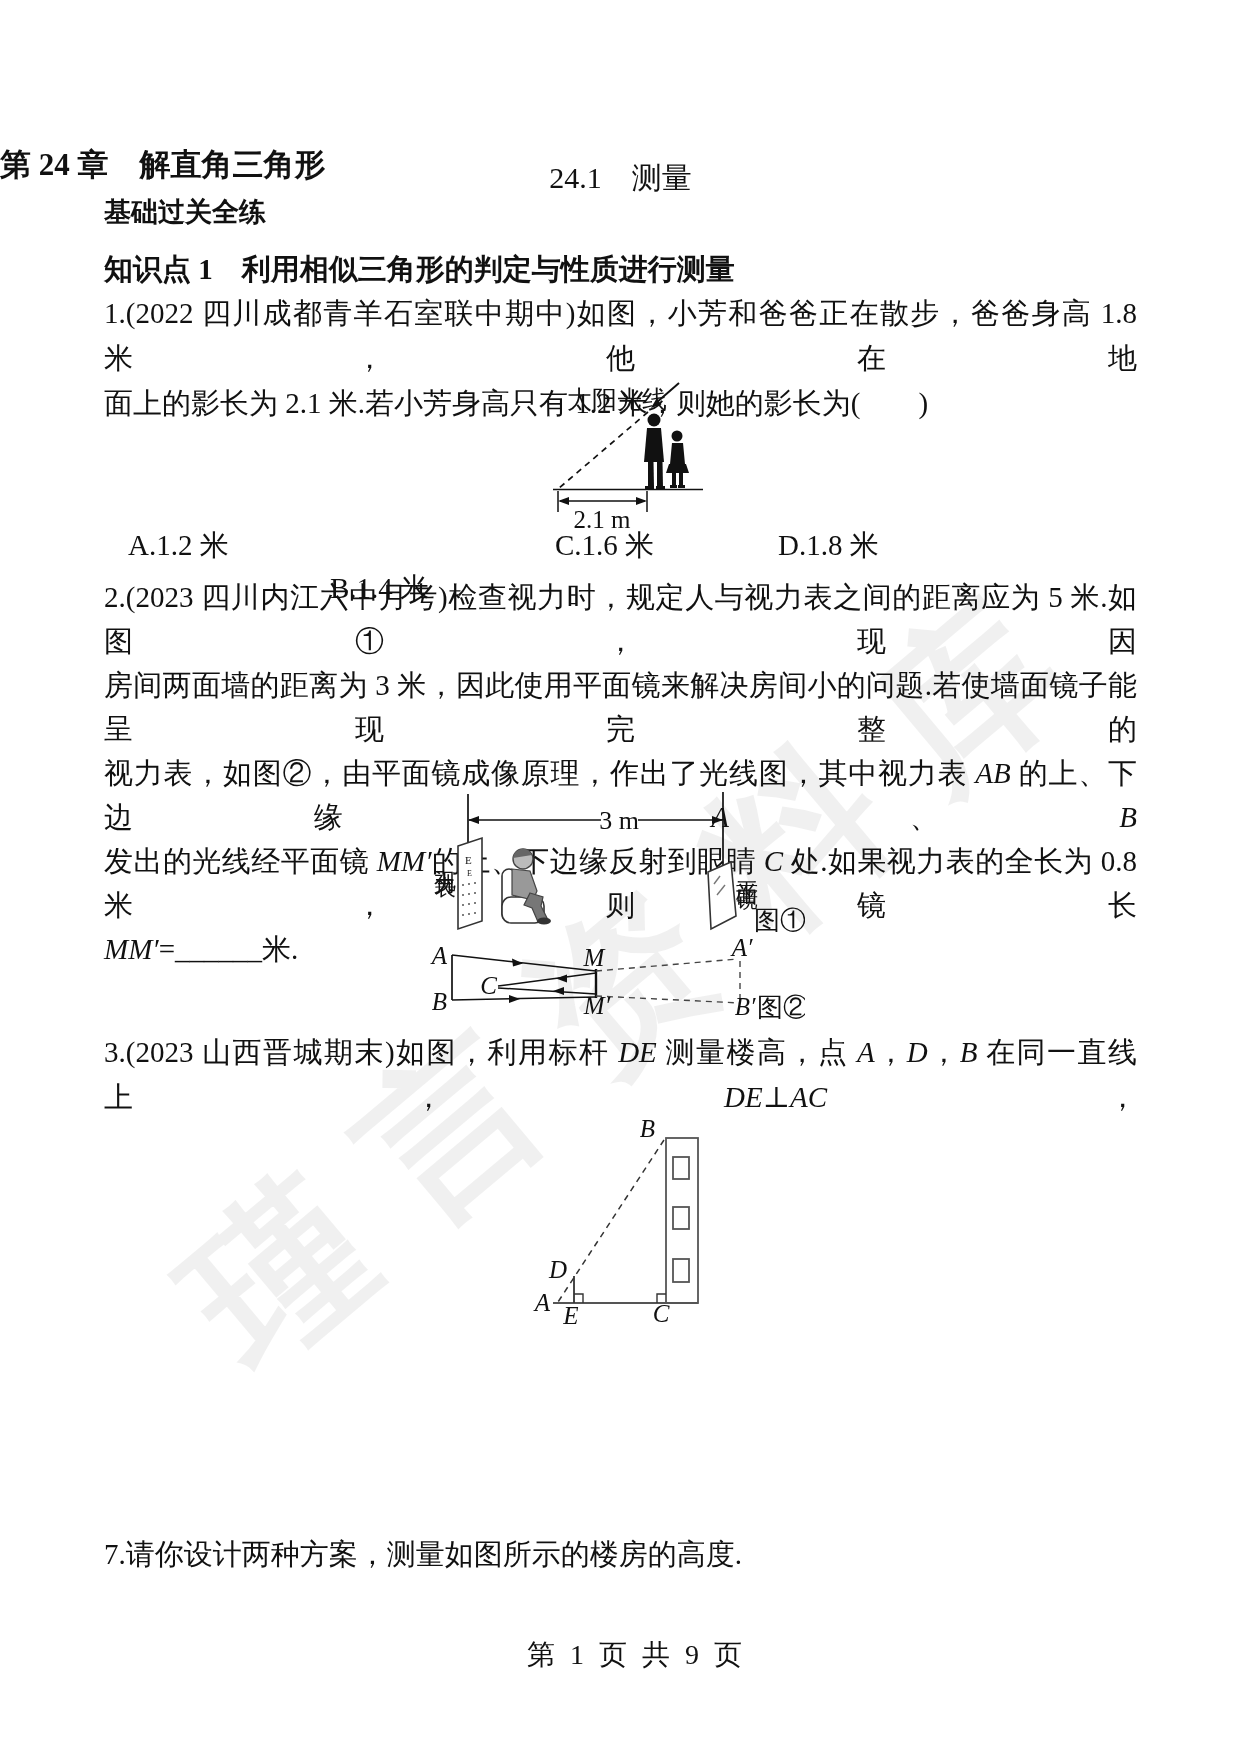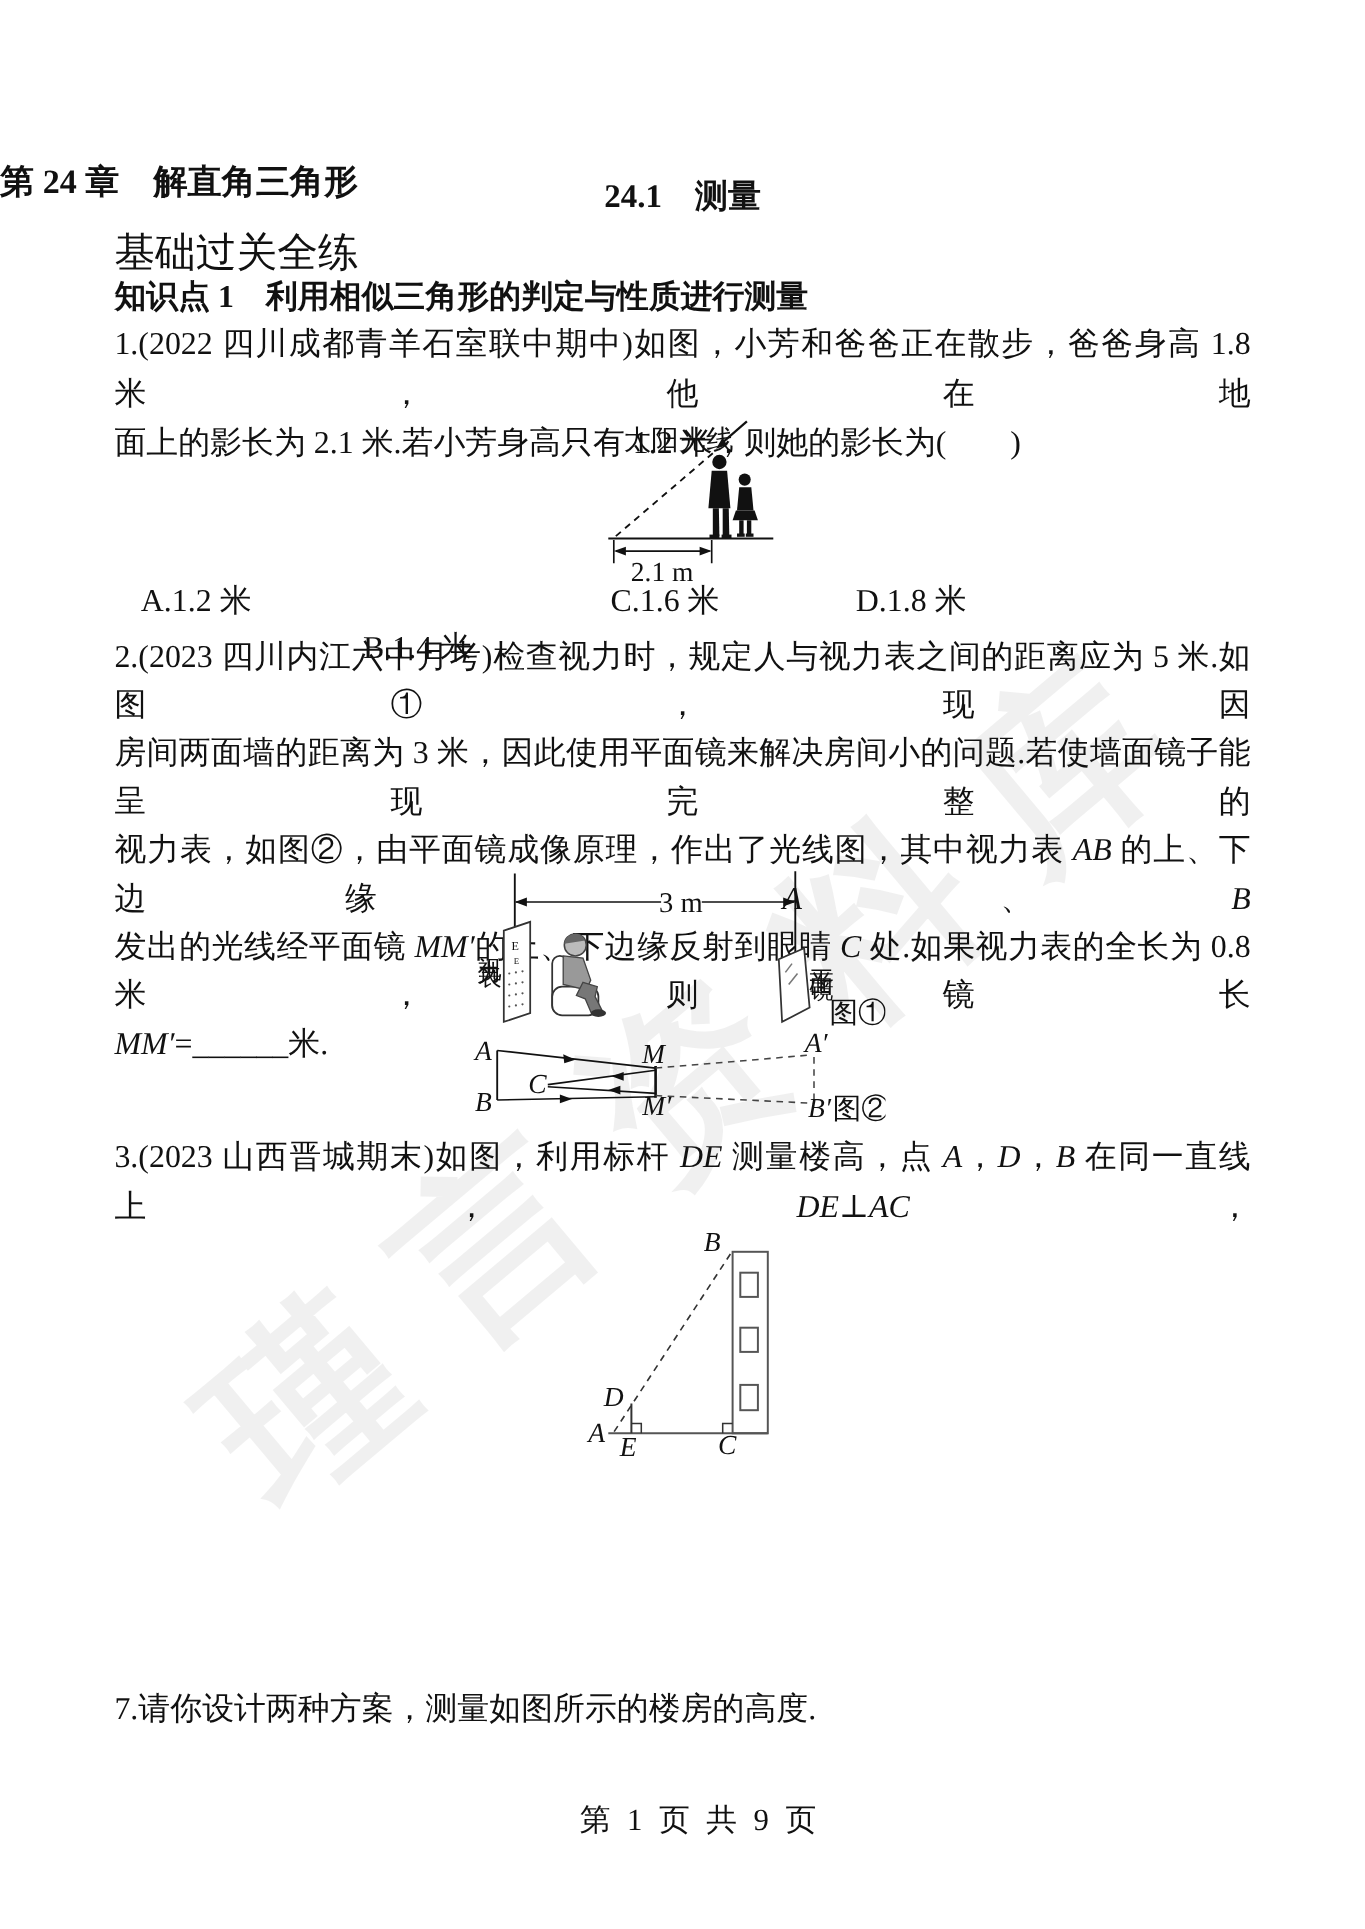--- a/index.html
+++ b/index.html
@@ -6,22 +6,22 @@
   .page{
     position:relative;width:1241px;height:1754px;margin:0 auto;background:#ffffff;
     font-family:"Liberation Serif","DejaVu Serif",serif;color:#111;overflow:hidden;
   }
   .watermark{
     position:absolute;left:215px;top:1215px;font-size:170px;letter-spacing:55px;
     color:#000;opacity:0.055;white-space:nowrap;transform:rotate(-40deg);
     transform-origin:left center;z-index:0;font-weight:700;pointer-events:none;
   }
   .title{position:absolute;left:0;top:124px;width:100%;text-align:left;font-size:31px;font-weight:700;z-index:1;margin-top:20px;}
-  .subtitle{position:absolute;left:0;top:158px;width:100%;text-align:center;font-size:30px;font-weight:700;z-index:1;}
-  .h-section{position:absolute;left:104px;top:205px;font-size:37px;font-weight:400;z-index:1;}
+  .subtitle{position:absolute;left:0;top:158px;width:100%;text-align:center;font-size:30px;font-weight:400;z-index:1;}
+  .h-section{position:absolute;left:104px;top:194px;font-size:27px;font-weight:700;z-index:1;}
   .h-kp{position:absolute;left:104px;top:250px;font-size:29px;font-weight:700;z-index:1;}
   .para{position:absolute;left:104px;width:1033px;font-size:29px;line-height:45px;z-index:1;}
   .para .jl{text-align:justify;text-align-last:justify;}
   .options{position:absolute;left:0;top:526px;width:1241px;height:36px;font-size:29px;z-index:1;}
   .options span{position:absolute;top:0;}
   .opt-a{left:104px;margin-left:24px;} .opt-b{left:330px;margin-top:43px;} .opt-c{left:555px;} .opt-d{left:778px;}
   .fig{position:absolute;z-index:1;}
   .vlabel{
     position:absolute;writing-mode:vertical-rl;text-orientation:upright;
     font-size:22px;line-height:22px;letter-spacing:3px;z-index:2;

